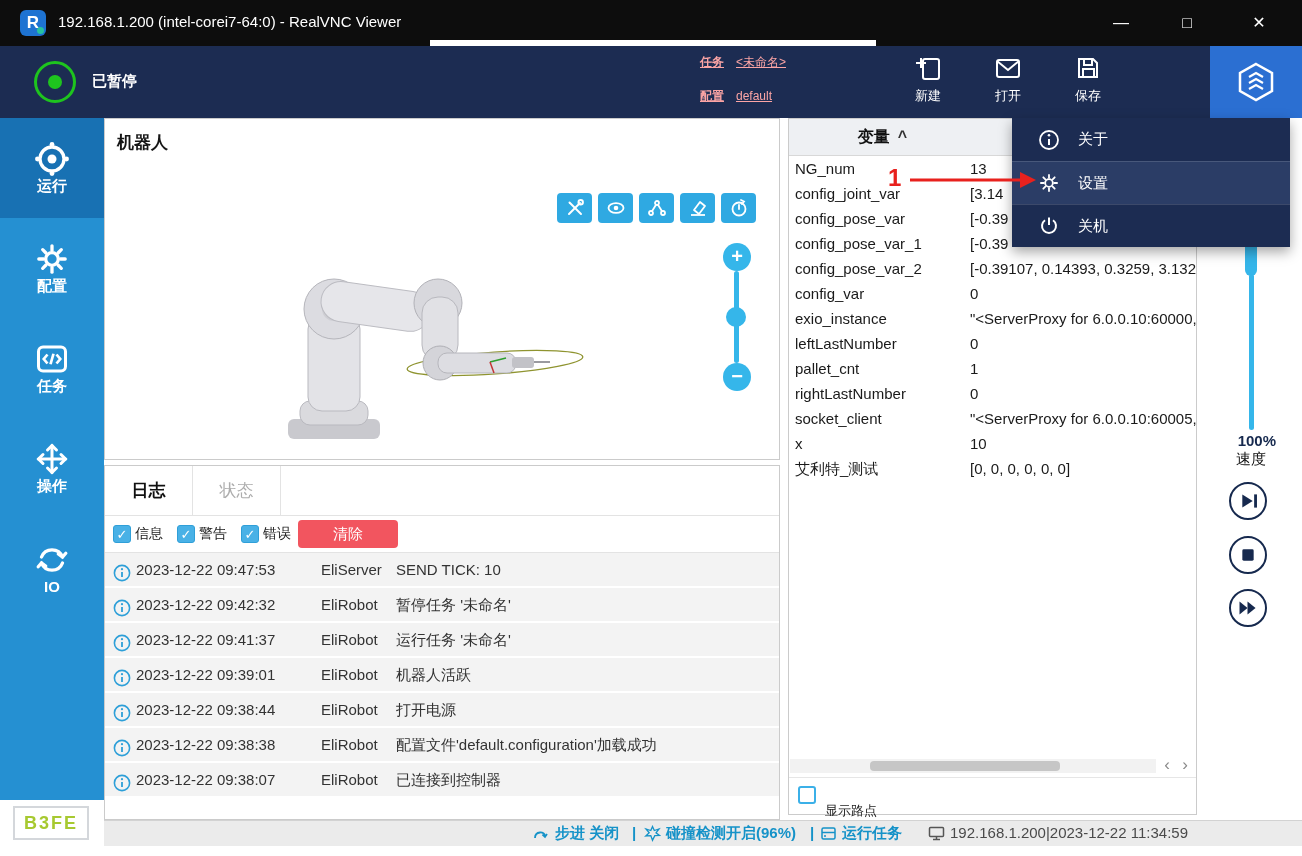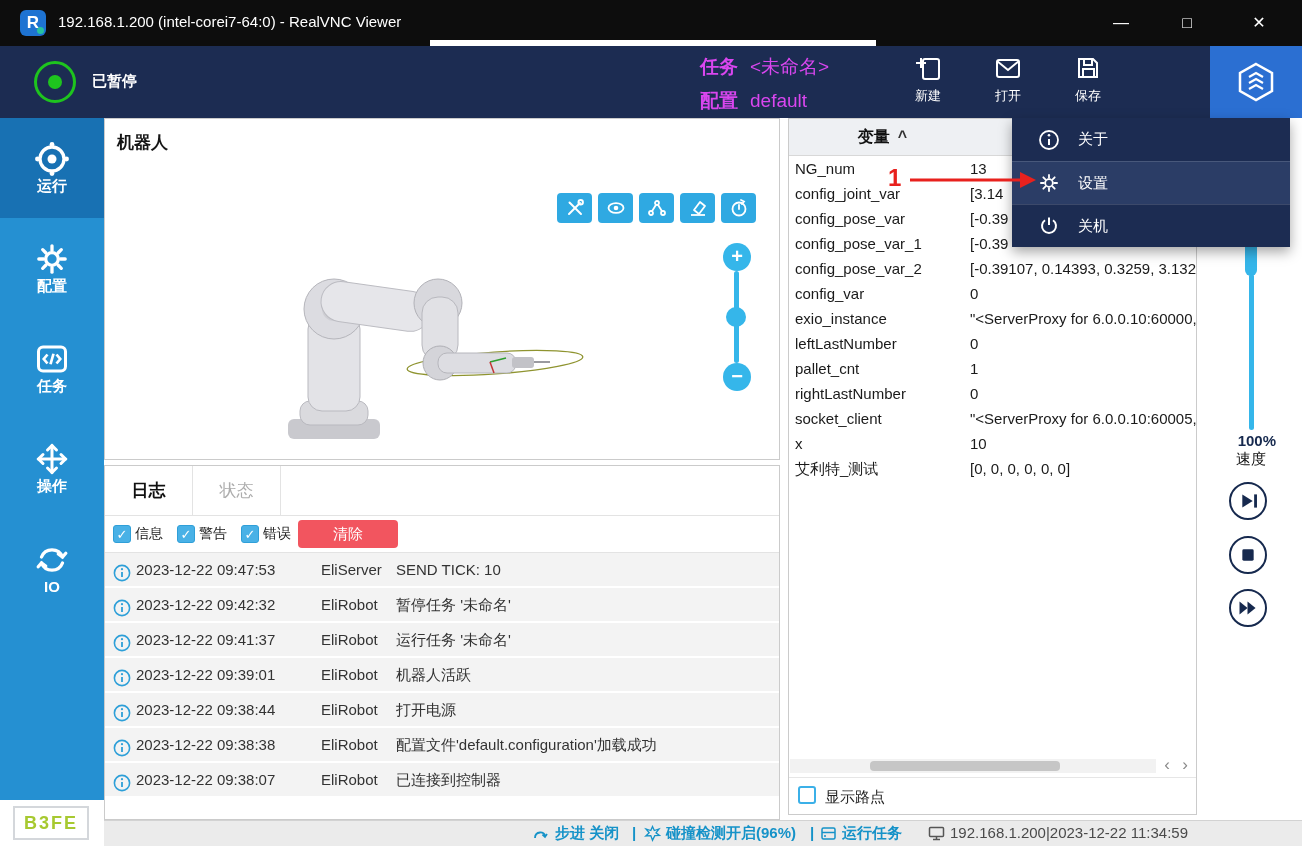--- a/index.html
+++ b/index.html
@@ -12,21 +12,21 @@
   .vnc-logo i{position:absolute;right:2px;bottom:2px;width:7px;height:7px;border-radius:50%;background:#27c2a0;}
   .win-title{position:absolute;left:58px;top:13px;font-size:15px;color:#fff;}
   .hstrip{position:absolute;left:430px;top:40px;width:446px;height:7px;background:#fff;}
   .hstrip i{position:absolute;top:7px;width:2px;height:5px;background:#fff;}
   .win-btn{position:absolute;top:8px;width:34px;height:30px;color:#fff;font-size:16px;text-align:center;line-height:30px;cursor:default;}
   
   .header{position:absolute;left:0;top:46px;width:1302px;height:72px;background:#1c2c52;}
   .status-ind{position:absolute;left:34px;top:15px;width:36px;height:36px;border-radius:50%;border:3px solid #1ec41e;}
   .status-ind i{position:absolute;left:11px;top:11px;width:14px;height:14px;border-radius:50%;background:#1ec41e;}
   .status-label{position:absolute;left:92px;top:26px;font-size:15px;font-weight:bold;color:#fff;}
-  .hinfo{position:absolute;font-size:19px;color:#d946ef;white-space:nowrap;}
+  .hinfo{position:absolute;font-size:12px;color:#fca5a5;white-space:nowrap;text-decoration:underline;}
   .hinfo b{margin-right:12px;}
   .hact{position:absolute;top:8px;width:72px;height:58px;display:flex;flex-direction:column;align-items:center;gap:5px;color:#fff;}
   .hact span{font-size:13px;}
   .elite-btn{position:absolute;left:1210px;top:0;width:92px;height:72px;background:#2b6fd2;display:flex;align-items:center;justify-content:center;}
   
   .sidebar{position:absolute;left:0;top:118px;width:104px;height:682px;background:#2590d2;}
   .sb-item{height:100px;display:flex;flex-direction:column;align-items:center;justify-content:center;color:#fff;}
   .sb-item.active{background:#1871b3;}
   .sb-item span{font-size:15px;font-weight:bold;}
   .brand-area{position:absolute;left:0;top:800px;width:104px;height:56px;background:#fff;}
@@ -66,21 +66,21 @@
   .vh-label{position:absolute;left:0;top:0;width:187px;text-align:center;line-height:36px;font-size:16px;font-weight:bold;color:#111;}
   .vh-caret{font-weight:bold;margin-left:8px;color:#333;}
   .var-rows{position:absolute;left:0;top:37px;width:407px;overflow:hidden;}
   .var-row{height:25px;line-height:25px;font-size:15px;color:#1a1a1a;white-space:nowrap;overflow:hidden;}
   .v-name{display:inline-block;width:181px;padding-left:6px;box-sizing:border-box;vertical-align:top;}
   .hscroll{position:absolute;left:1px;top:640px;width:366px;height:14px;background:#f2f2f2;}
   .hthumb{position:absolute;left:80px;top:2px;width:190px;height:10px;background:#c6c6c6;border-radius:4px;}
   .scrollbtn{position:absolute;top:636px;width:16px;font-size:17px;color:#8a8a8a;text-align:center;}
   .wp-row{position:absolute;left:0;top:658px;width:407px;height:37px;border-top:1px solid #e6e6e6;}
   .wp-cb{position:absolute;left:9px;top:8px;width:18px;height:18px;border:2px solid #3bb0e8;border-radius:3px;background:#fff;box-sizing:border-box;}
-  .wp-label{position:absolute;left:36px;top:10px;font-size:15px;color:#222;}
+  .wp-label{position:absolute;left:36px;top:24px;font-size:13px;color:#222;}
   
   .menu{position:absolute;left:1012px;top:118px;width:278px;background:#1c2c52;z-index:20;box-shadow:0 5px 12px rgba(0,0,0,.35);}
   .menu-item{height:43px;display:flex;align-items:center;gap:18px;padding-left:26px;color:#fff;font-size:15px;box-sizing:border-box;}
   .menu-item + .menu-item{border-top:1px solid rgba(255,255,255,.14);}
   .menu-item.hl{background:#2b3d66;}
   
   .anno{position:absolute;left:878px;top:158px;width:170px;height:44px;z-index:30;pointer-events:none;}
   
   .spd-thumb{position:absolute;left:1245px;top:240px;width:12px;height:36px;background:#35b6ea;border-radius:6px;}
   .spd-track{position:absolute;left:1249px;top:274px;width:5px;height:156px;background:#35b6ea;border-radius:3px;}

